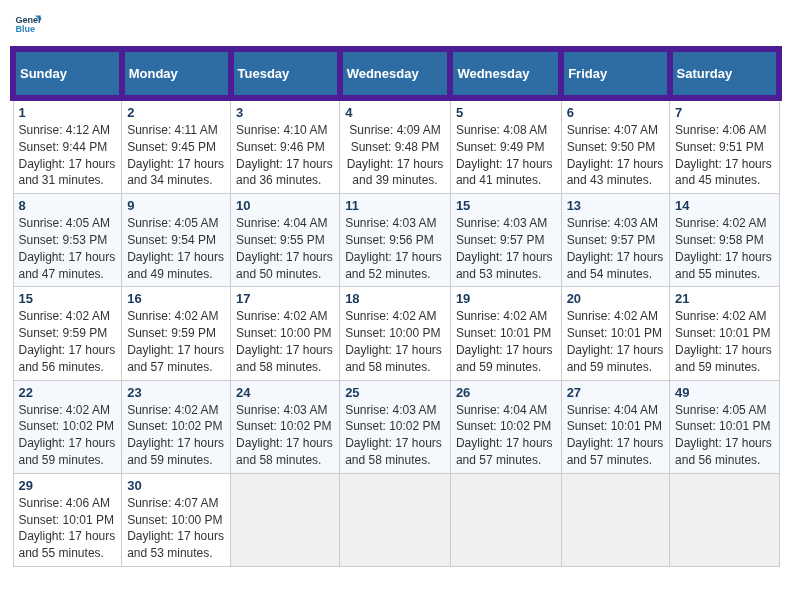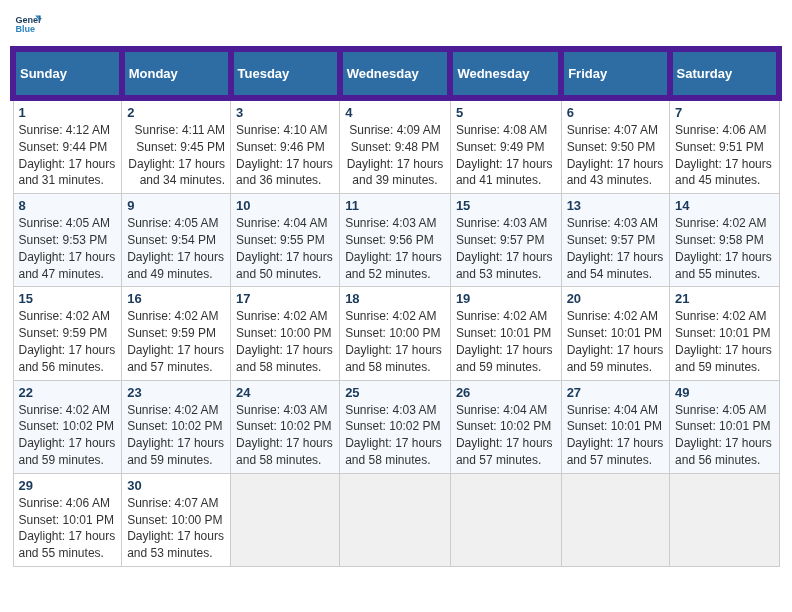--- a/index.html
+++ b/index.html
@@ -119,21 +119,21 @@
   <tr>
         <td>
           <span class="day-num">1</span>
           <div class="day-info" style="white-space: pre-line;">Sunrise: 4:12 AM
 Sunset: 9:44 PM
 Daylight: 17 hours
 and 31 minutes.</div>
         </td>
         <td>
           <span class="day-num">2</span>
-          <div class="day-info" style="white-space: pre-line; text-align: right;">Sunrise: 4:11 AM
+          <div class="day-info" style="white-space: pre-line;">Sunrise: 4:11 AM
 Sunset: 9:45 PM
 Daylight: 17 hours
 and 34 minutes.</div>
         </td>
         <td>
           <span class="day-num">3</span>
           <div class="day-info" style="white-space: pre-line;">Sunrise: 4:10 AM
 Sunset: 9:46 PM
 Daylight: 17 hours
 and 36 minutes.</div>

